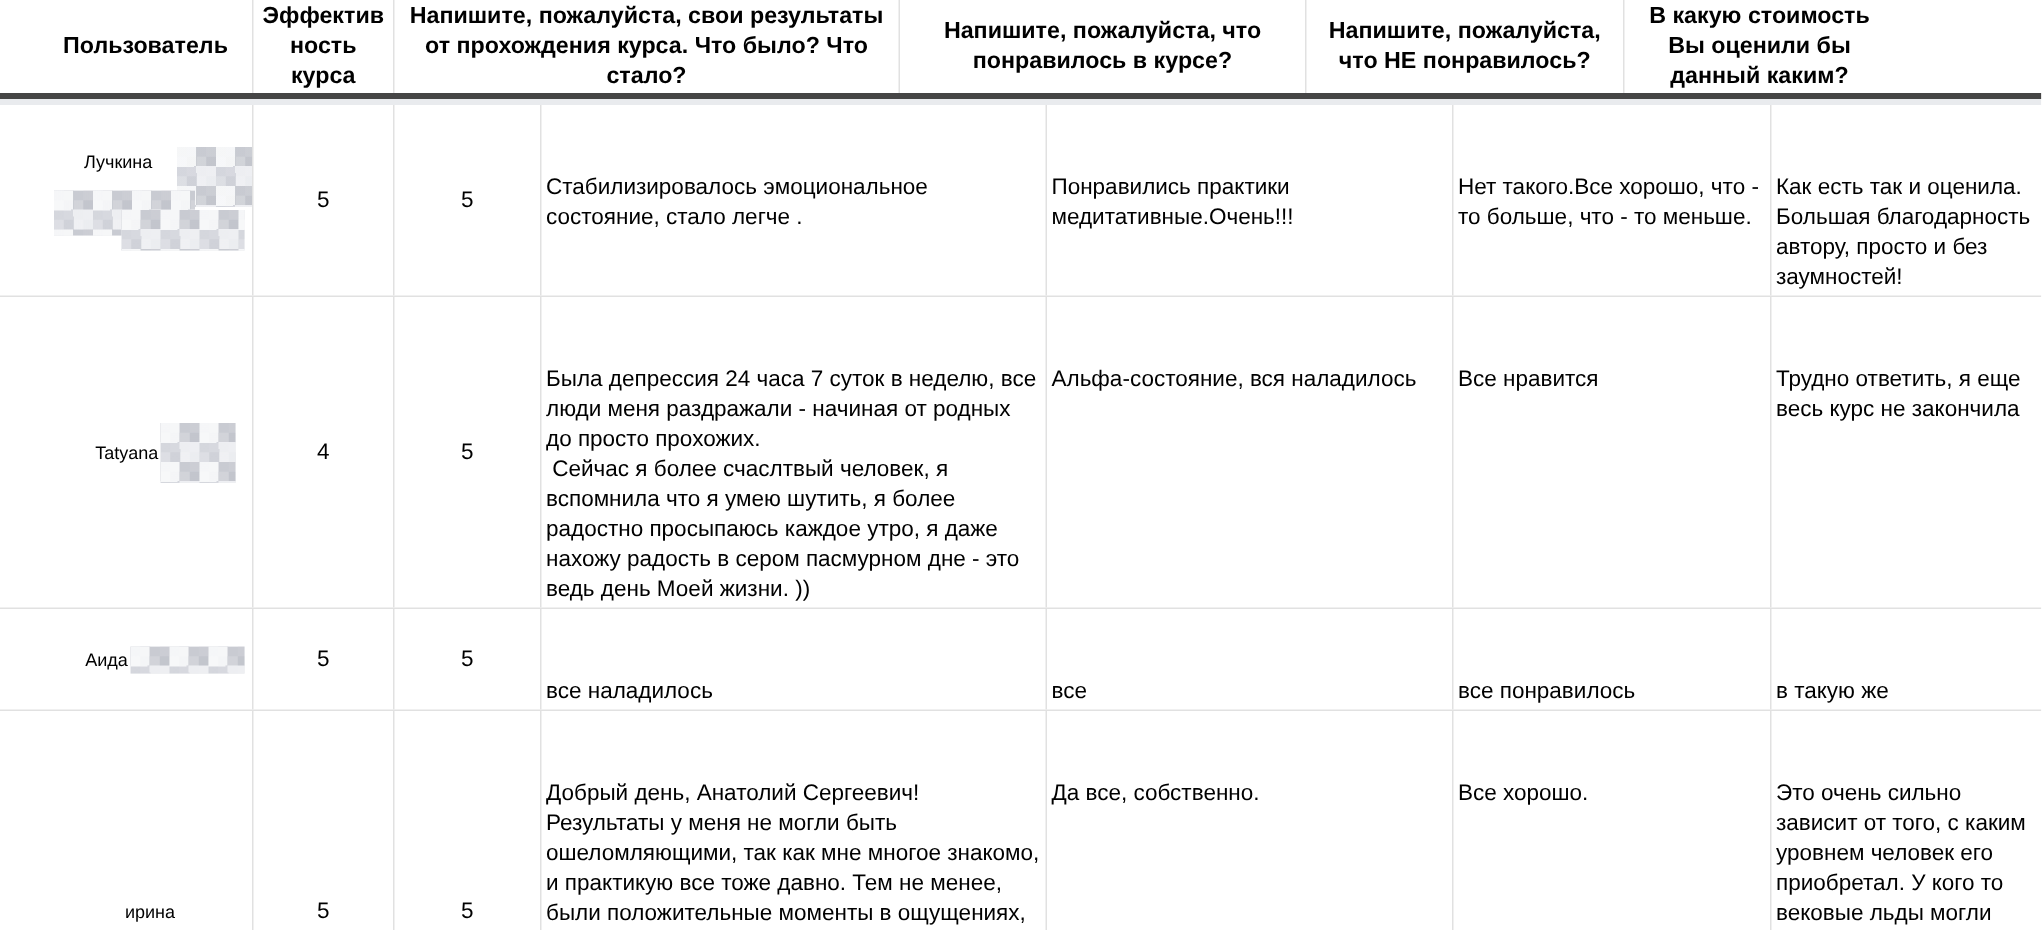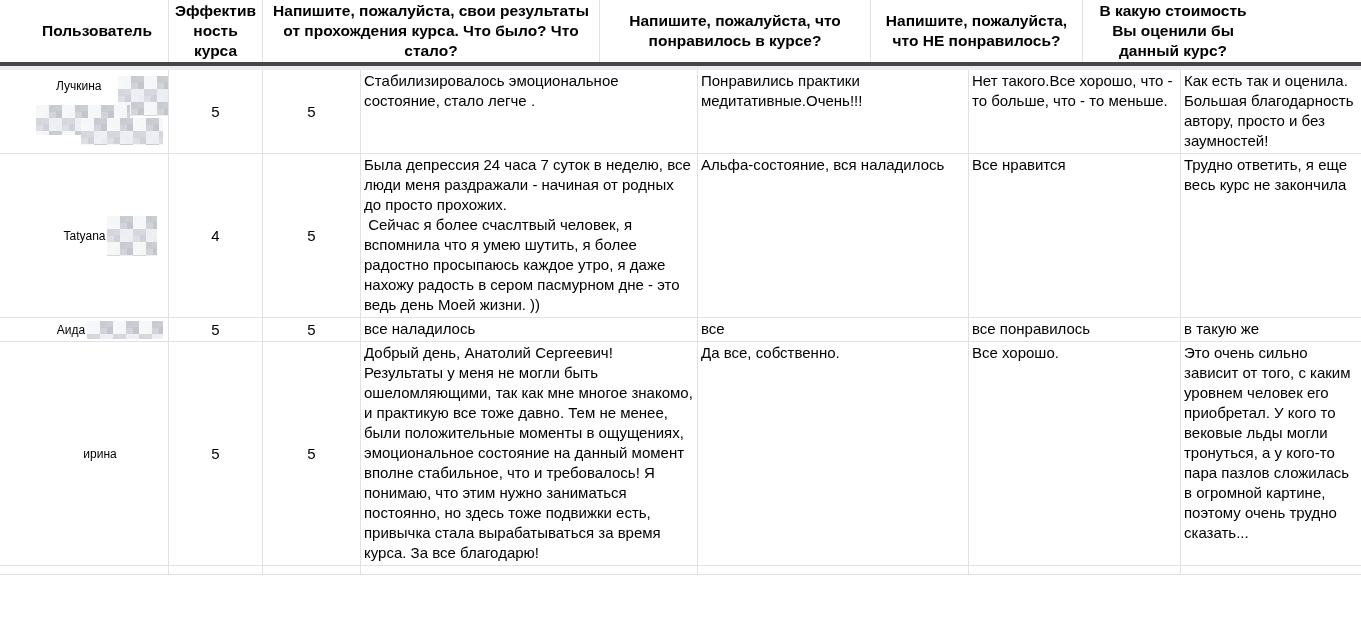--- a/index.html
+++ b/index.html
@@ -21,21 +21,21 @@
   .c-user{width:168px;padding-left:32px;}
   .c-eff{width:94px;}
   .c-conv{width:98px;}
   .c-res{width:337px;}
   .c-liked{width:271px;}
   .c-disliked{width:212px;}
   .c-price{width:181px;}
   .num{display:flex;align-items:center;justify-content:center;font-size:15px;}
   .ucell{display:flex;align-items:center;justify-content:center;}
   .txt{padding:1px 3px 2px;font-size:15px;line-height:20px;}
-  .txt span{white-space:pre-wrap;overflow-wrap:break-word;display:block;}
+  .txt span{white-space:pre-wrap;overflow-wrap:break-word;display:block;margin-top:44px;}
   .uname{font-size:12px;line-height:16px;white-space:nowrap;}
   .cluster{position:relative;}
   .cluster.r1{width:140px;height:68px;}
   .cluster.r1 .uname{position:absolute;left:24px;top:0;}
   .cluster.flexy{display:flex;align-items:center;margin-left:20px;}
   .mosaic{
     background:
       conic-gradient(rgba(176,179,188,.45) 0 90deg, rgba(240,241,244,.85) 0 180deg,
                      rgba(204,206,214,.5) 0 270deg, rgba(248,249,250,.9) 0) 0 0/26px 26px,
       conic-gradient(#e2e3e8 0 90deg, #d3d5db 0 180deg, #edeef1 0 270deg, #dddfe4 0) 0 0/13px 13px;
@@ -47,21 +47,21 @@
 <body>
 
 <div id="screen">
 
   <div class="thead">
     <div class="th c-user">Пользователь</div>
     <div class="th c-eff">Эффективность курса</div>
     <div class="th c-res">Напишите, пожалуйста, свои результаты от прохождения курса. Что было? Что стало?</div>
     <div class="th c-liked">Напишите, пожалуйста, что понравилось в курсе?</div>
     <div class="th c-disliked">Напишите, пожалуйста, что НЕ понравилось?</div>
-    <div class="th c-price">В какую стоимость Вы оценили бы данный курс?</div>
+    <div class="th c-price">В какую стоимость Вы оценили бы данный каким?</div>
   </div>
   <div class="freeze-strip"></div>
 
   <div class="row">
     <div class="cell c-user ucell">
       <div class="cluster r1">
         <span class="uname">Лучкина</span>
         <div class="mosaic" style="left:86px;top:-2px;width:50px;height:40px"></div>
         <div class="mosaic" style="left:4px;top:27px;width:94px;height:30px"></div>
         <div class="mosaic" style="left:49px;top:40px;width:82px;height:27px"></div>

